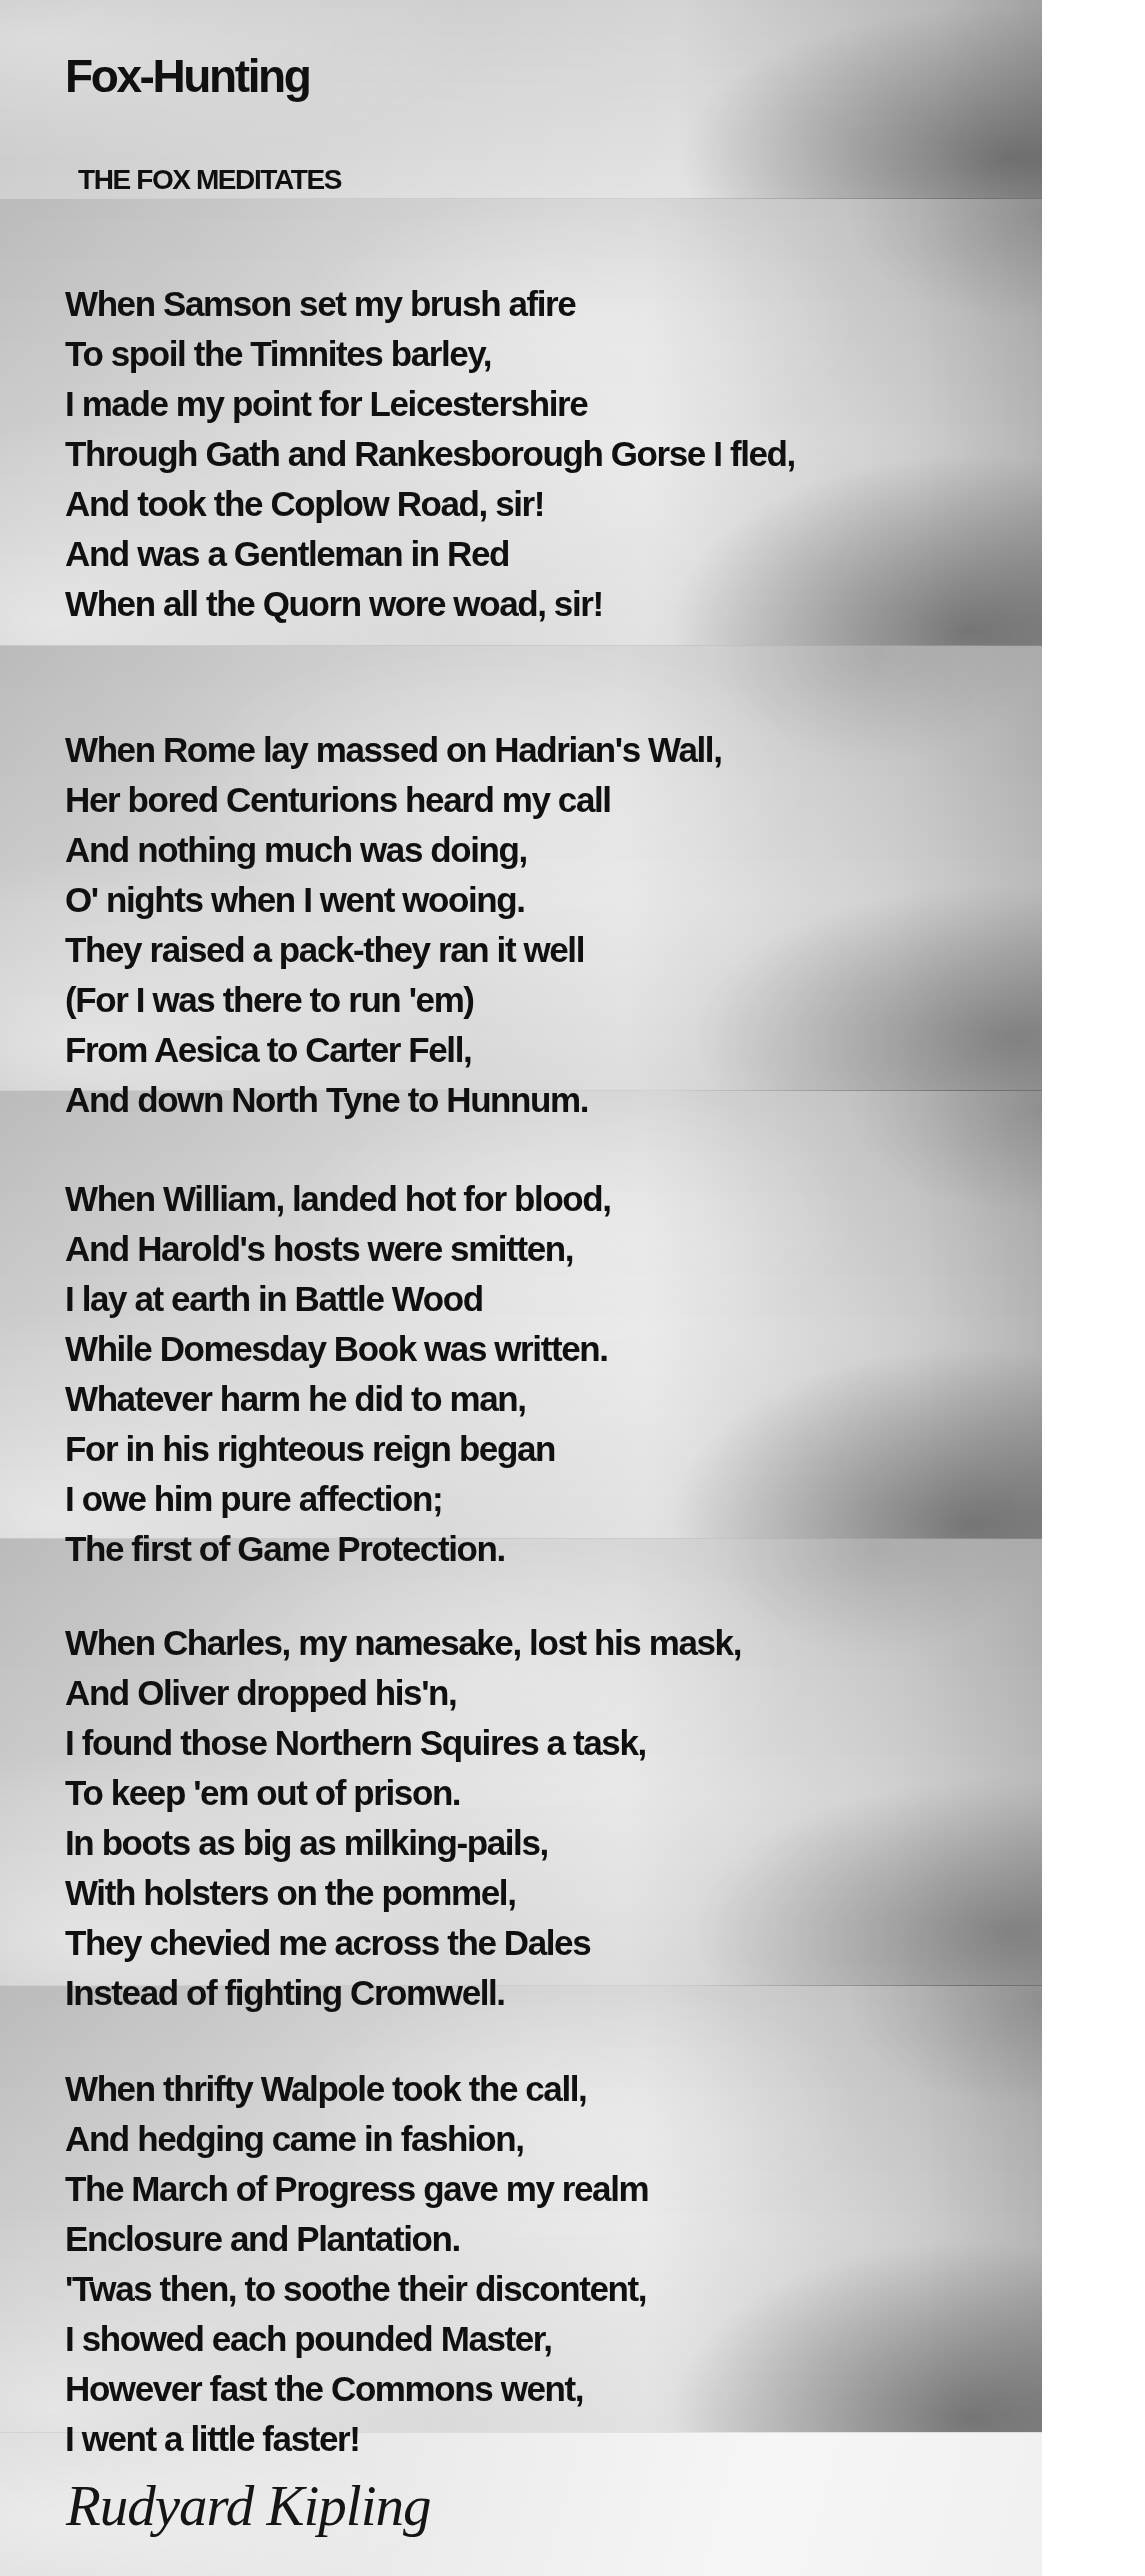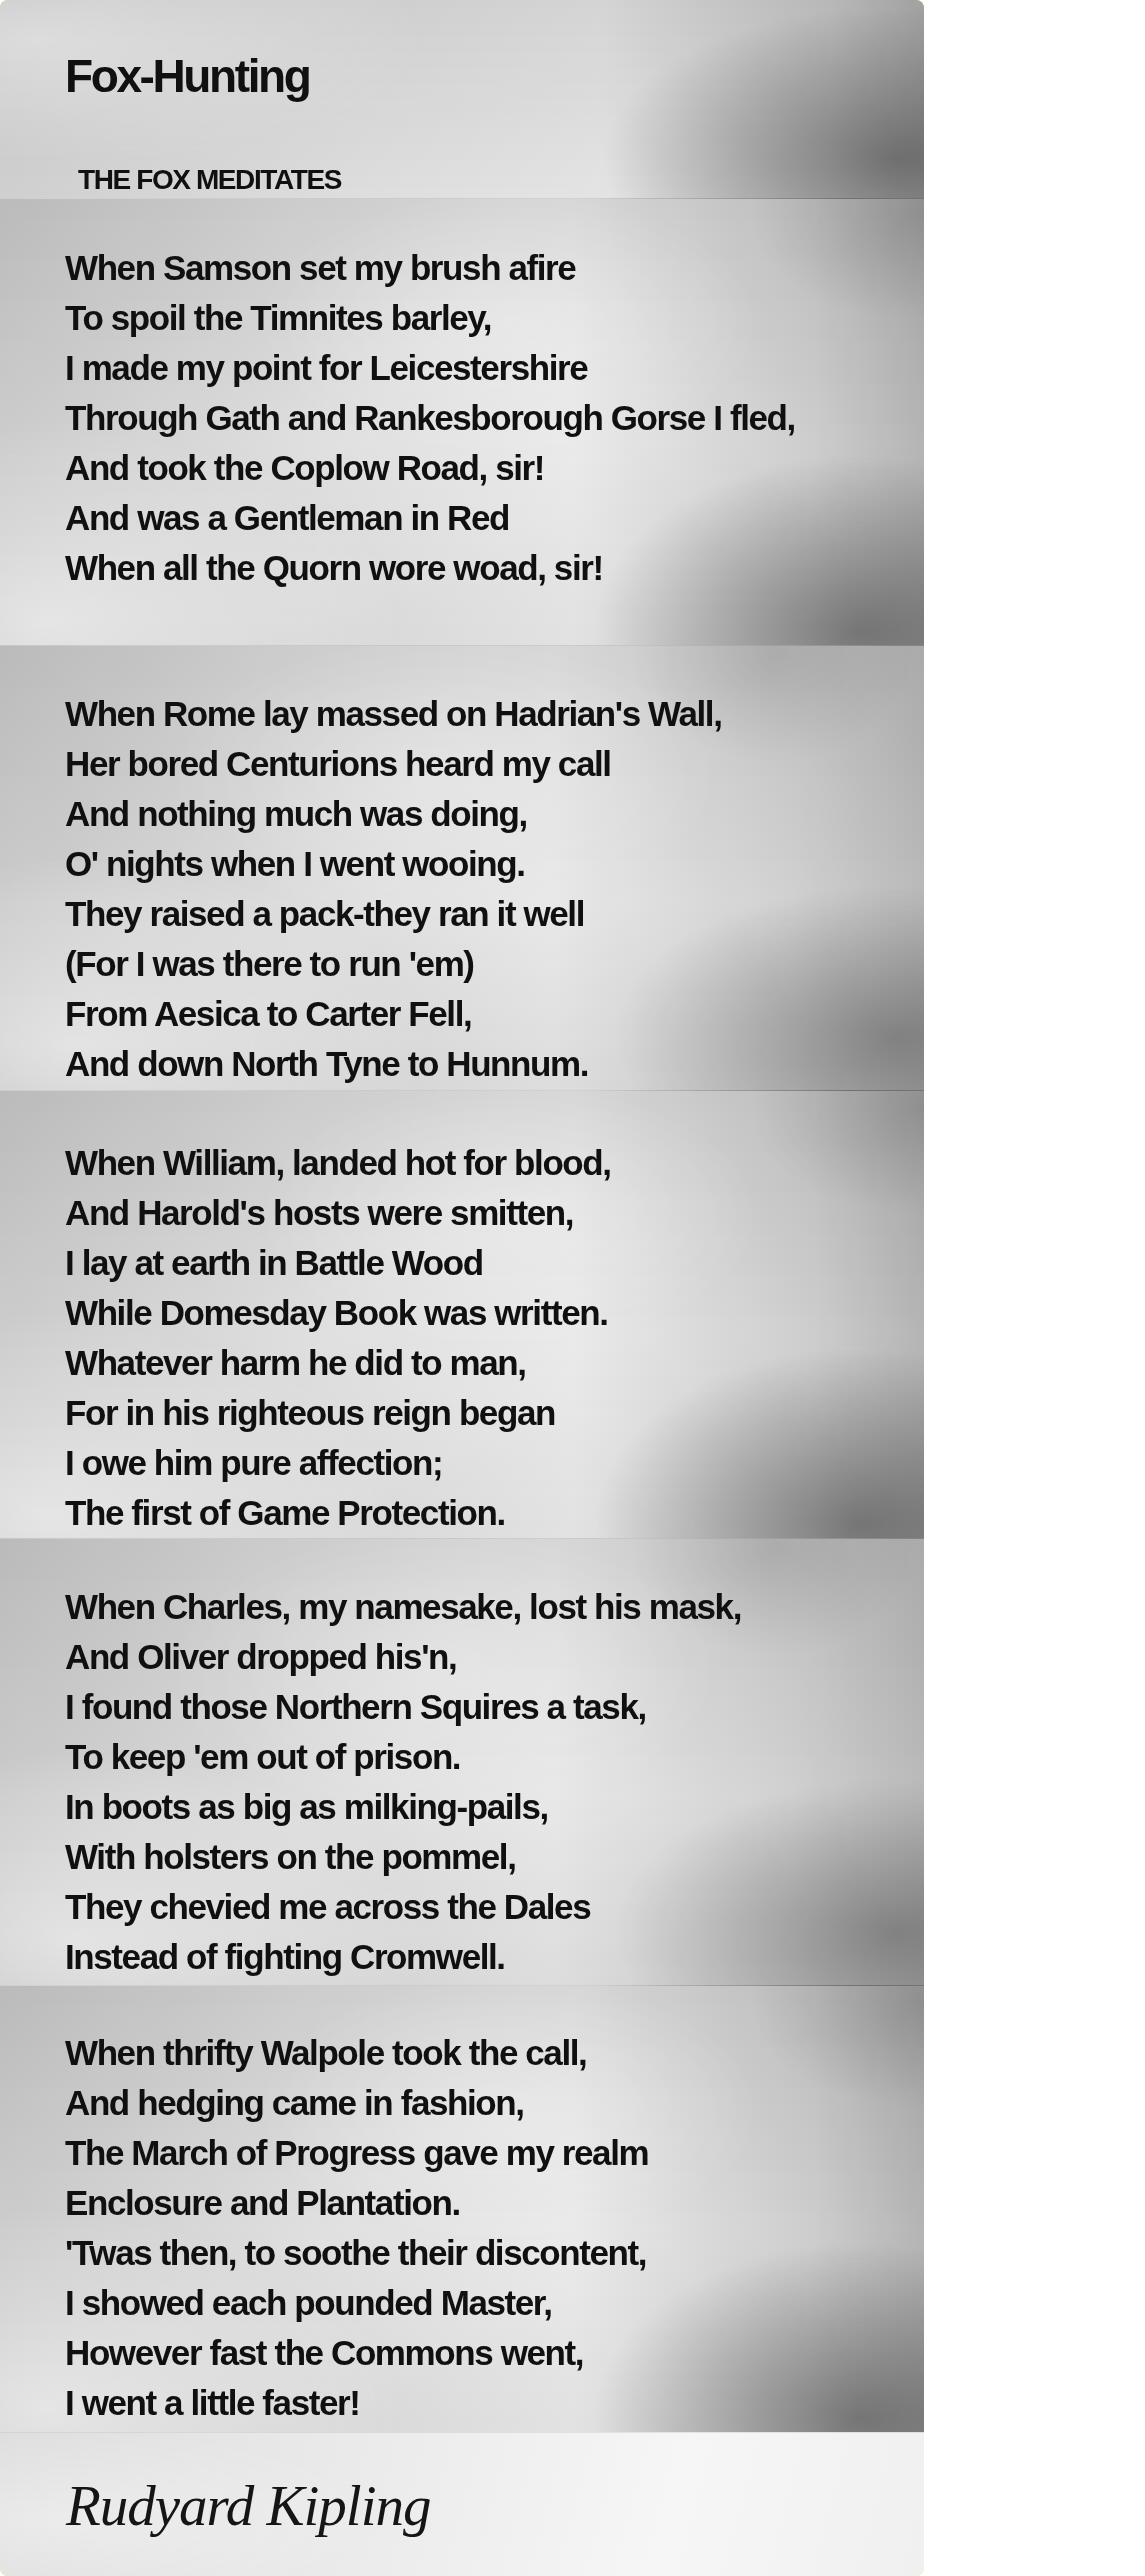--- a/index.html
+++ b/index.html
@@ -3,25 +3,24 @@
 <meta charset="utf-8">
 <style>
   html, body { margin: 0; padding: 0; }
   body {
     width: 1146px;
     font-family: "Liberation Sans", "DejaVu Sans", sans-serif;
     background: #ffffff;
   }
   .page {
     position: relative;
-    width: 924px;
+    width: 1042px;
     height: 2576px;
     overflow: hidden;
     background: #fde047;
-    border-radius: 8px;
   }
 
   
   .bg {
     position: absolute;
     inset: 0;
     display: flex;
     flex-direction: column;
   }
   .band { width: 100%; }
@@ -92,20 +91,21 @@
     letter-spacing: -1.4px;
   }
   .stanza {
     position: absolute;
     left: 65px;
     right: 19px;
     font-size: 35px;
     line-height: 50px;
     font-weight: 700;
     letter-spacing: -1.4px;
+    margin-top: 36px;
   }
   .stanza-0 { top: 243px;  }
   .stanza-1 { top: 689px;  }
   .stanza-2 { top: 1138px; }
   .stanza-3 { top: 1582px; }
   .stanza-4 { top: 2028px; }
   .line { white-space: nowrap; }
   .author {
     position: absolute;
     left: 66px;

